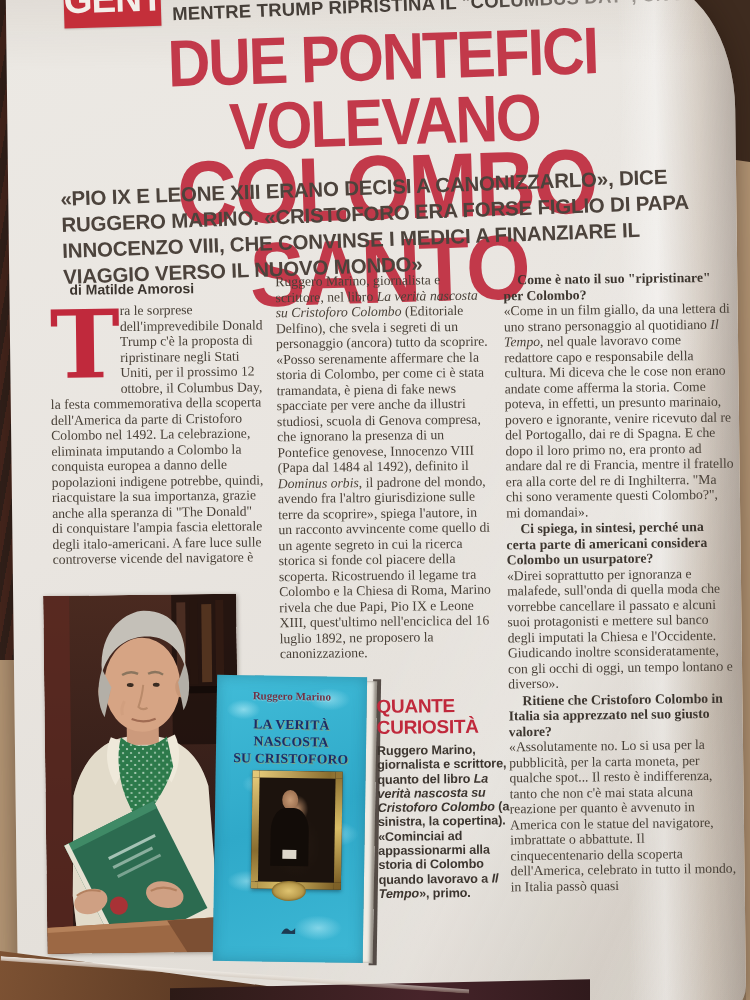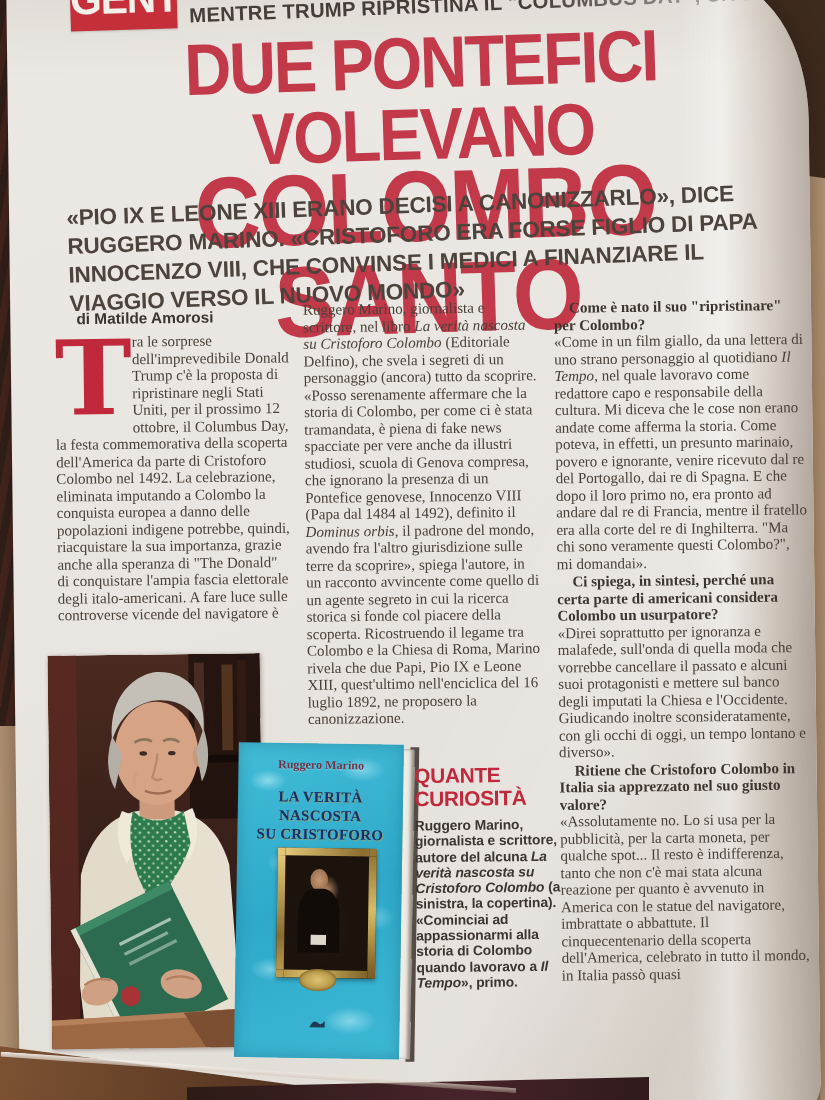--- a/index.html
+++ b/index.html
@@ -246,21 +246,21 @@
         <div class="pubmark">
           <svg width="18" height="12" viewBox="0 0 18 12">
             <path d="M2,10 Q6,2 10,6 Q13,9 16,4 L16,10 Z" fill="#1d3a52"></path>
           </svg>
         </div>
       </div>
     </div>
 
     <div class="caption">
       <div class="ctitle">QUANTE CURIOSITÀ</div>
-      <div class="cbody"><span>Ruggero Marino, giornalista e scrittore, autore del alcuna </span><span class="it">La verità nascosta su Cristoforo Colombo</span><span> (a sinistra, la copertina). «Cominciai ad appassionarmi alla storia di Colombo quando lavoravo a </span><span class="it">Il Tempo</span><span>», primo.</span></div>
+      <div class="cbody"><span>Ruggero Marino, giornalista e scrittore, quanto del libro </span><span class="it">La verità nascosta su Cristoforo Colombo</span><span> (a sinistra, la copertina). «Cominciai ad appassionarmi alla storia di Colombo quando lavoravo a </span><span class="it">Il Tempo</span><span>», primo.</span></div>
     </div>
 
   </div>
 
   <div class="desk-wedge"></div>
   <div class="desk-maroon"></div>
   <div class="page-edge-line"></div>
 </div>
 
 </body></html>

